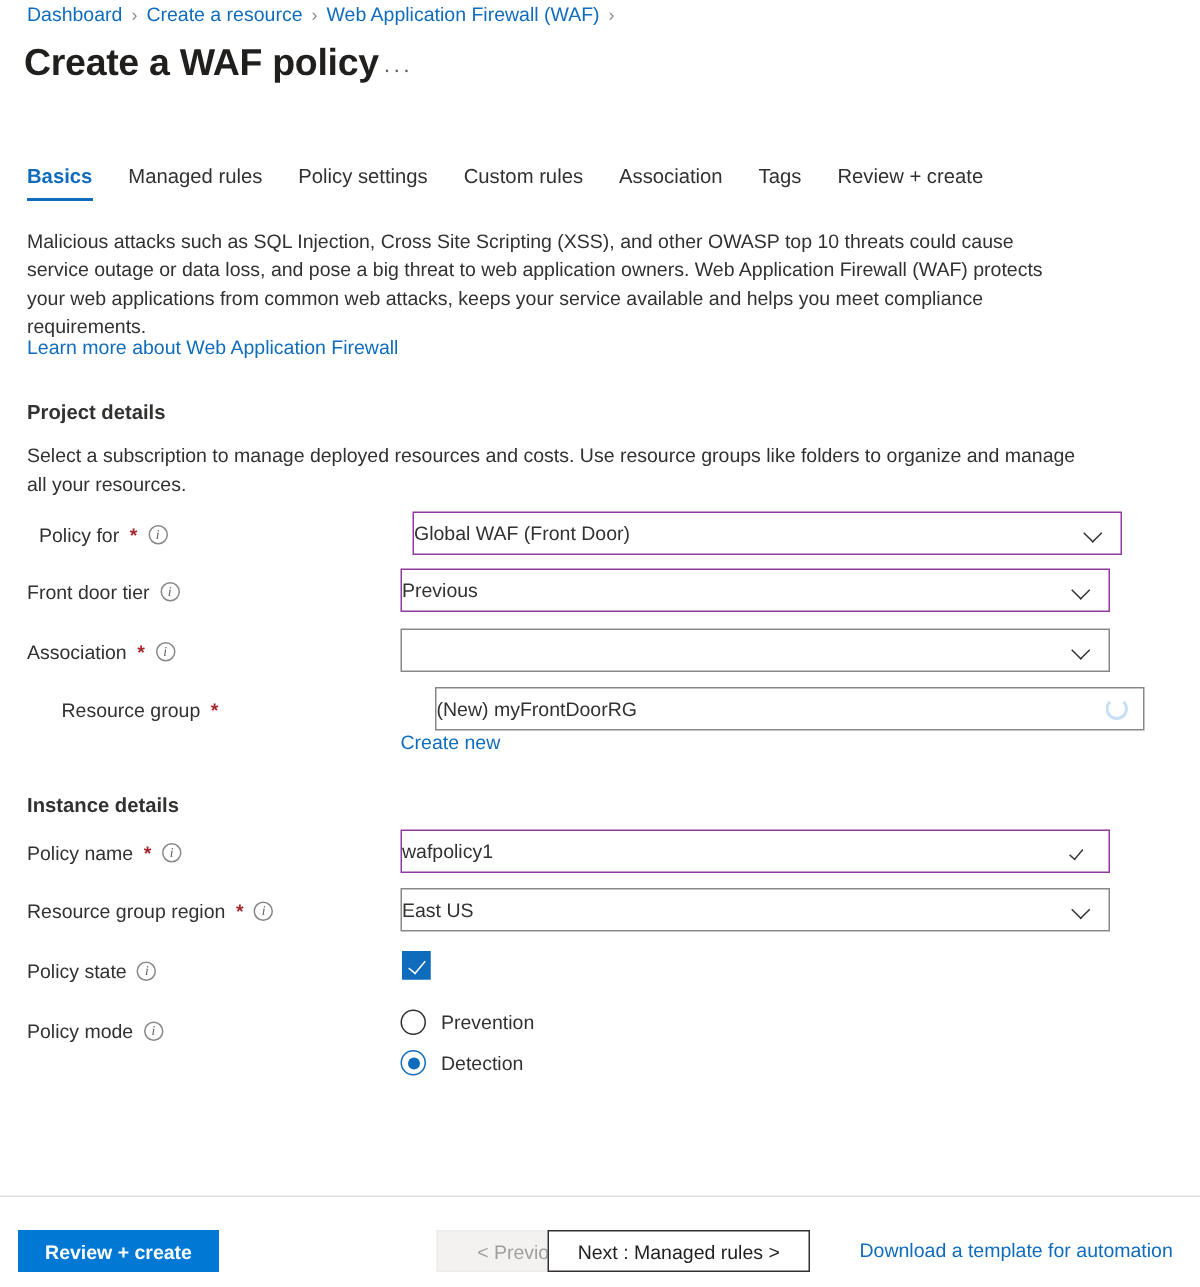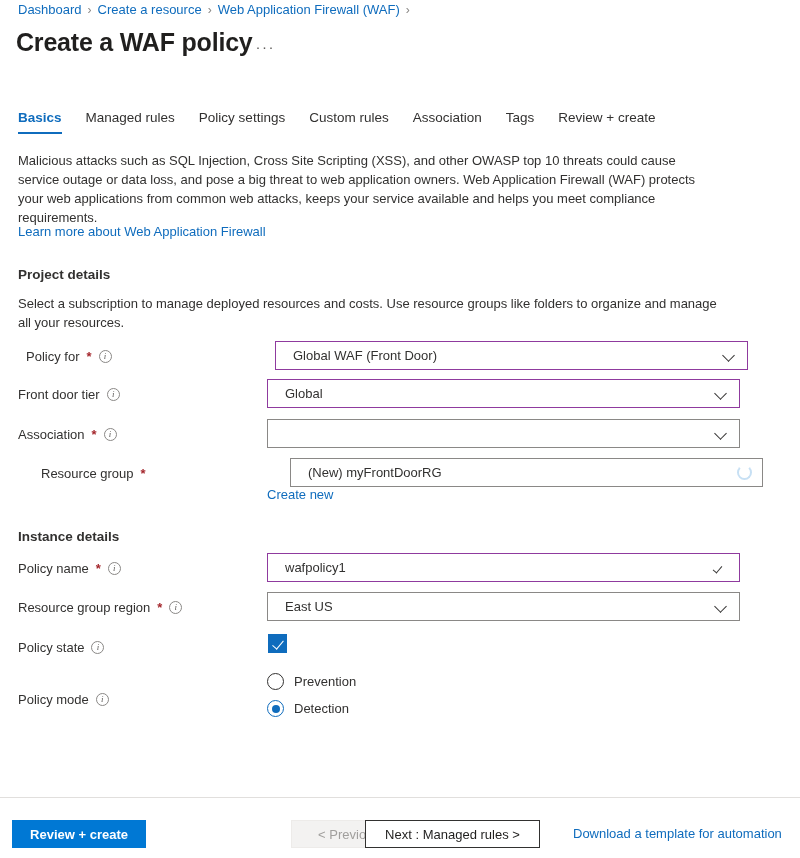--- a/index.html
+++ b/index.html
@@ -88,21 +88,21 @@
     border-radius: 50%; color: #605e5c; font-size: 9px;
     font-style: italic; font-family: "Liberation Serif", serif;
     line-height: 1; cursor: pointer; flex: 0 0 auto;
   }
 
   .field {
     position: absolute; left: 267px; top: 0;
     width: 473px; height: 29px;
     border: 1px solid #8a8886; background: #fff;
     display: flex; align-items: center;
-    padding: 0 6px 0 17px;
+    padding: 0 6px 0 0;
     font-size: 13px; color: #323130;
   }
   .field.accent { border-color: #8f3a9e; }
   .field-val { flex: 1 1 auto; overflow: hidden; white-space: nowrap; }
   .chevron {
     flex: 0 0 auto; width: 14px; height: 14px; position: relative;
     margin-right: 4px;
   }
   .chevron::before {
     content: ""; position: absolute; left: 1px; top: 2px;
@@ -238,21 +238,21 @@
       <span class="chevron"></span>
     </div>
   </div>
 
   <div class="row" style="top:379px;">
     <div class="lbl">
       <span>Front door tier</span>
       <span class="info-icon">i</span>
     </div>
     <div class="field accent">
-      <span class="field-val">Global</span>
+      <span class="field-val">Previous</span>
       <span class="chevron"></span>
     </div>
   </div>
 
   <div class="row" style="top:419px;">
     <div class="lbl">
       <span>Association</span>
       <span class="req">*</span>
       <span class="info-icon">i</span>
     </div>
@@ -301,21 +301,21 @@
   </div>
 
   <div class="row" style="top:632px;">
     <div class="lbl">
       <span>Policy state</span>
       <span class="info-icon">i</span>
     </div>
     <div class="checkbox"></div>
   </div>
 
-  <div class="row" style="top:672px;margin-top:12px;">
+  <div class="row" style="top:672px;">
     <div class="lbl">
       <span>Policy mode</span>
       <span class="info-icon">i</span>
     </div>
   </div>
   <div class="radio-opt" style="top:673px;">
     <span class="radio-dot"></span>
     <span>Prevention</span>
   </div>
   <div class="radio-opt on" style="top:700px;">

